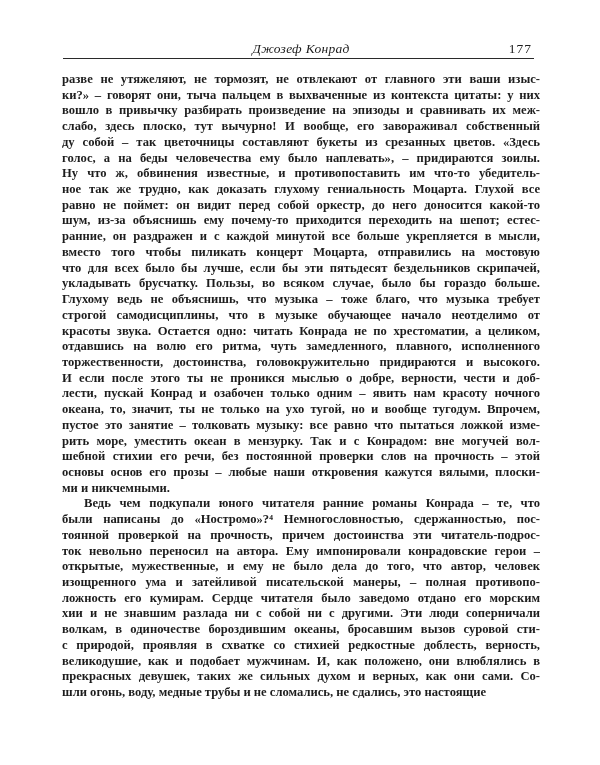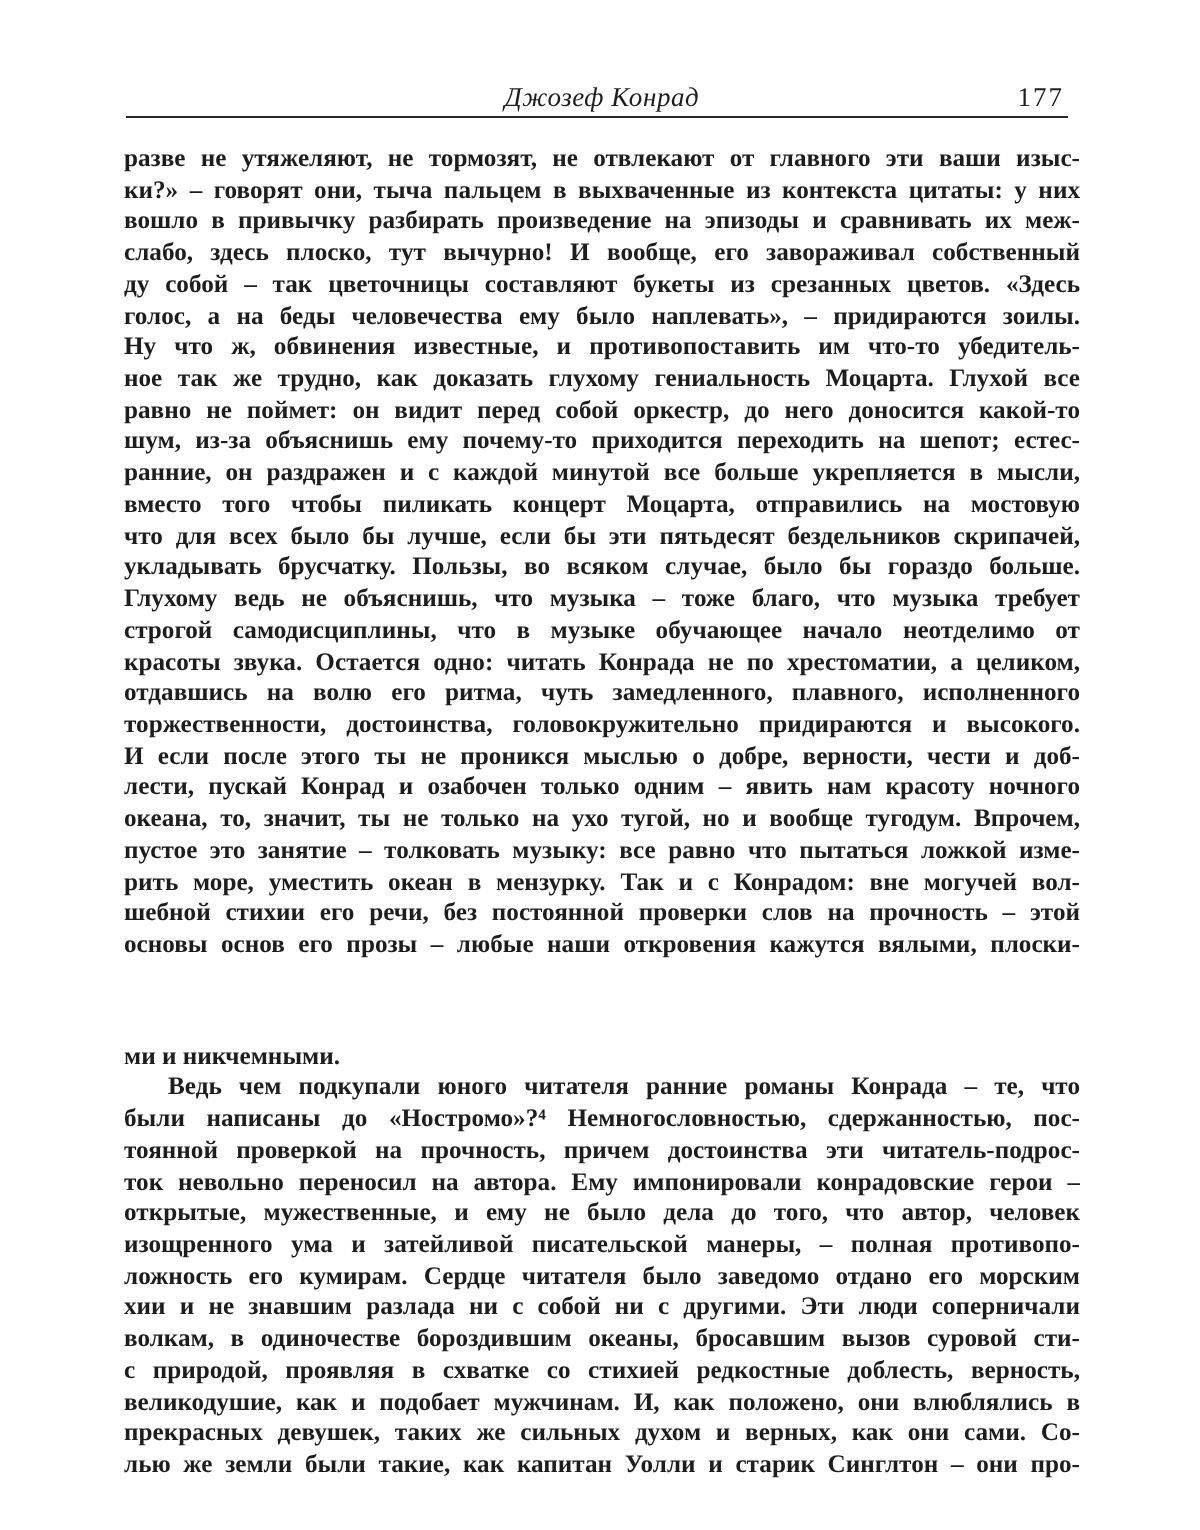--- a/index.html
+++ b/index.html
@@ -60,21 +60,20 @@
     font-weight: bold;
     white-space: normal;
     text-align: justify;
     text-align-last: justify;
     text-justify: inter-word;
     overflow: hidden;
   }
   .line.last {
     text-align: left;
     text-align-last: left;
-    margin-top: 40px;
   }
   .line.indent {
     text-indent: 22px;
   }
 </style>
 </head>
 <body>
 
 <div class="page">
   <div class="header">
@@ -115,16 +114,15 @@
       <div class="line">тоянной проверкой на прочность, причем достоинства эти читатель-подрос-</div>
       <div class="line">ток невольно переносил на автора. Ему импонировали конрадовские герои –</div>
       <div class="line">открытые, мужественные, и ему не было дела до того, что автор, человек</div>
       <div class="line">изощренного ума и затейливой писательской манеры, – полная противопо-</div>
       <div class="line">ложность его кумирам. Сердце читателя было заведомо отдано его морским</div>
       <div class="line">хии и не знавшим разлада ни с собой ни с другими. Эти люди соперничали</div>
       <div class="line">волкам, в одиночестве бороздившим океаны, бросавшим вызов суровой сти-</div>
       <div class="line">с природой, проявляя в схватке со стихией редкостные доблесть, верность,</div>
       <div class="line">великодушие, как и подобает мужчинам. И, как положено, они влюблялись в</div>
       <div class="line">прекрасных девушек, таких же сильных духом и верных, как они сами. Со-</div>
-      <div class="line">лью же земли были такие, как капитан Уолли и старик Синглтон – они про-</div>
       <div class="line last">шли огонь, воду, медные трубы и не сломались, не сдались, это настоящие</div>
     </div>
 </div>
 
 </body></html>

